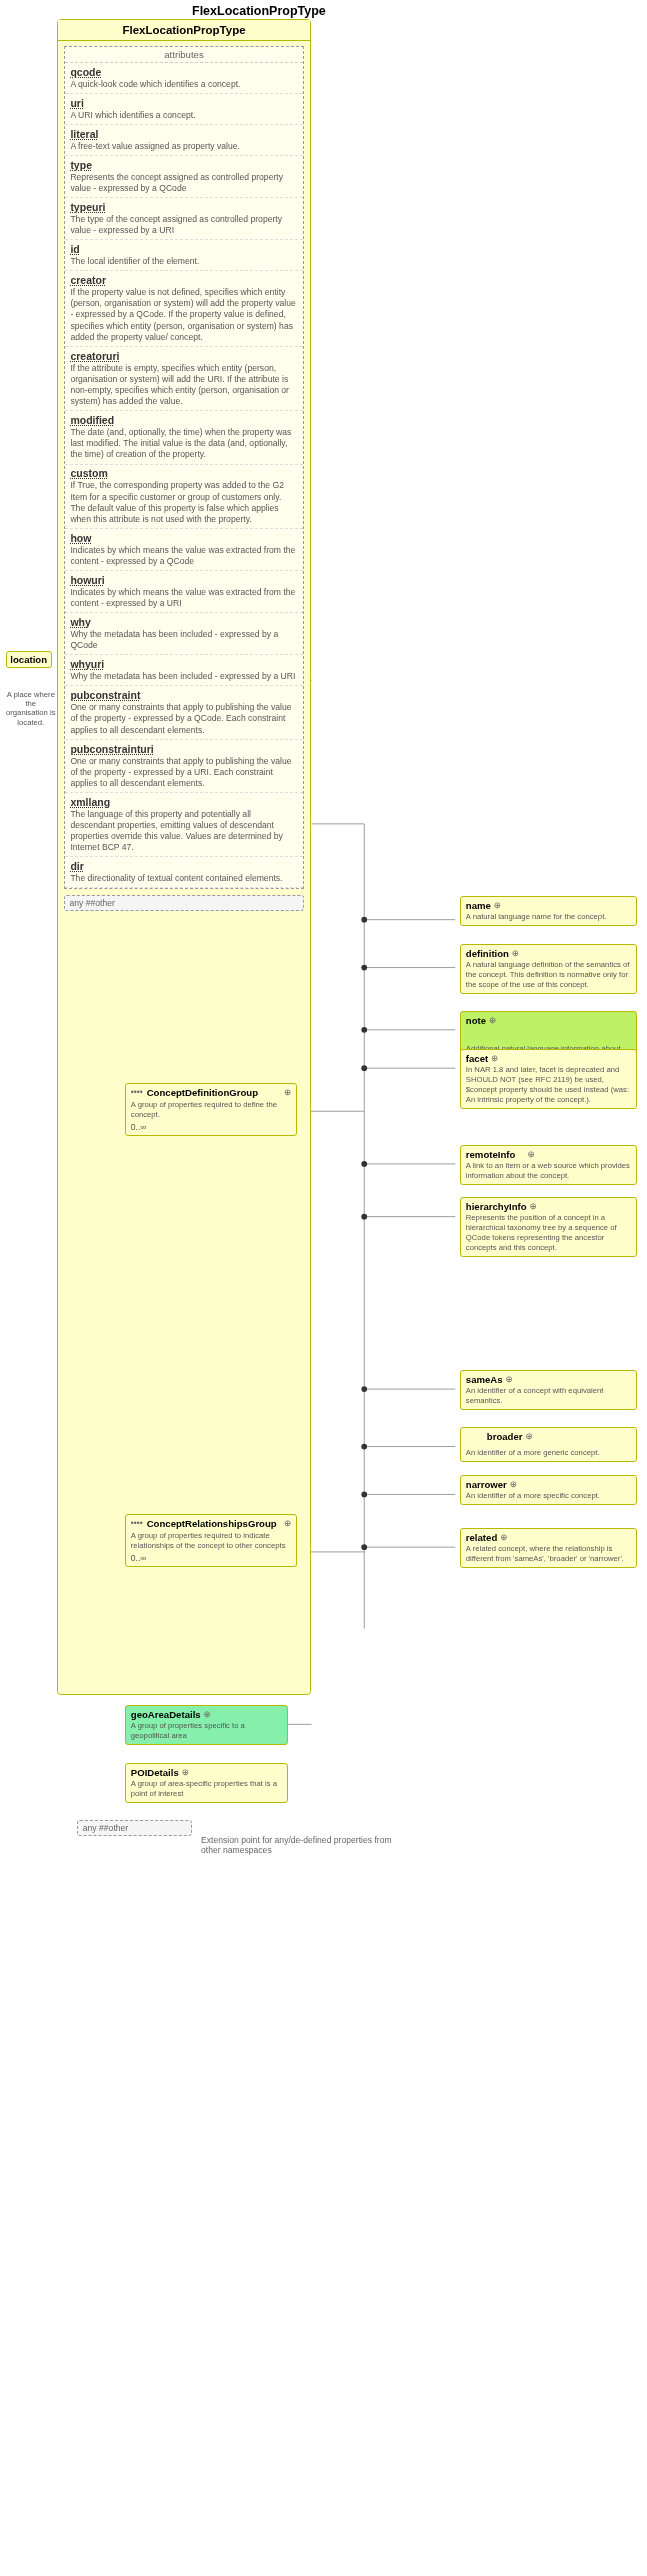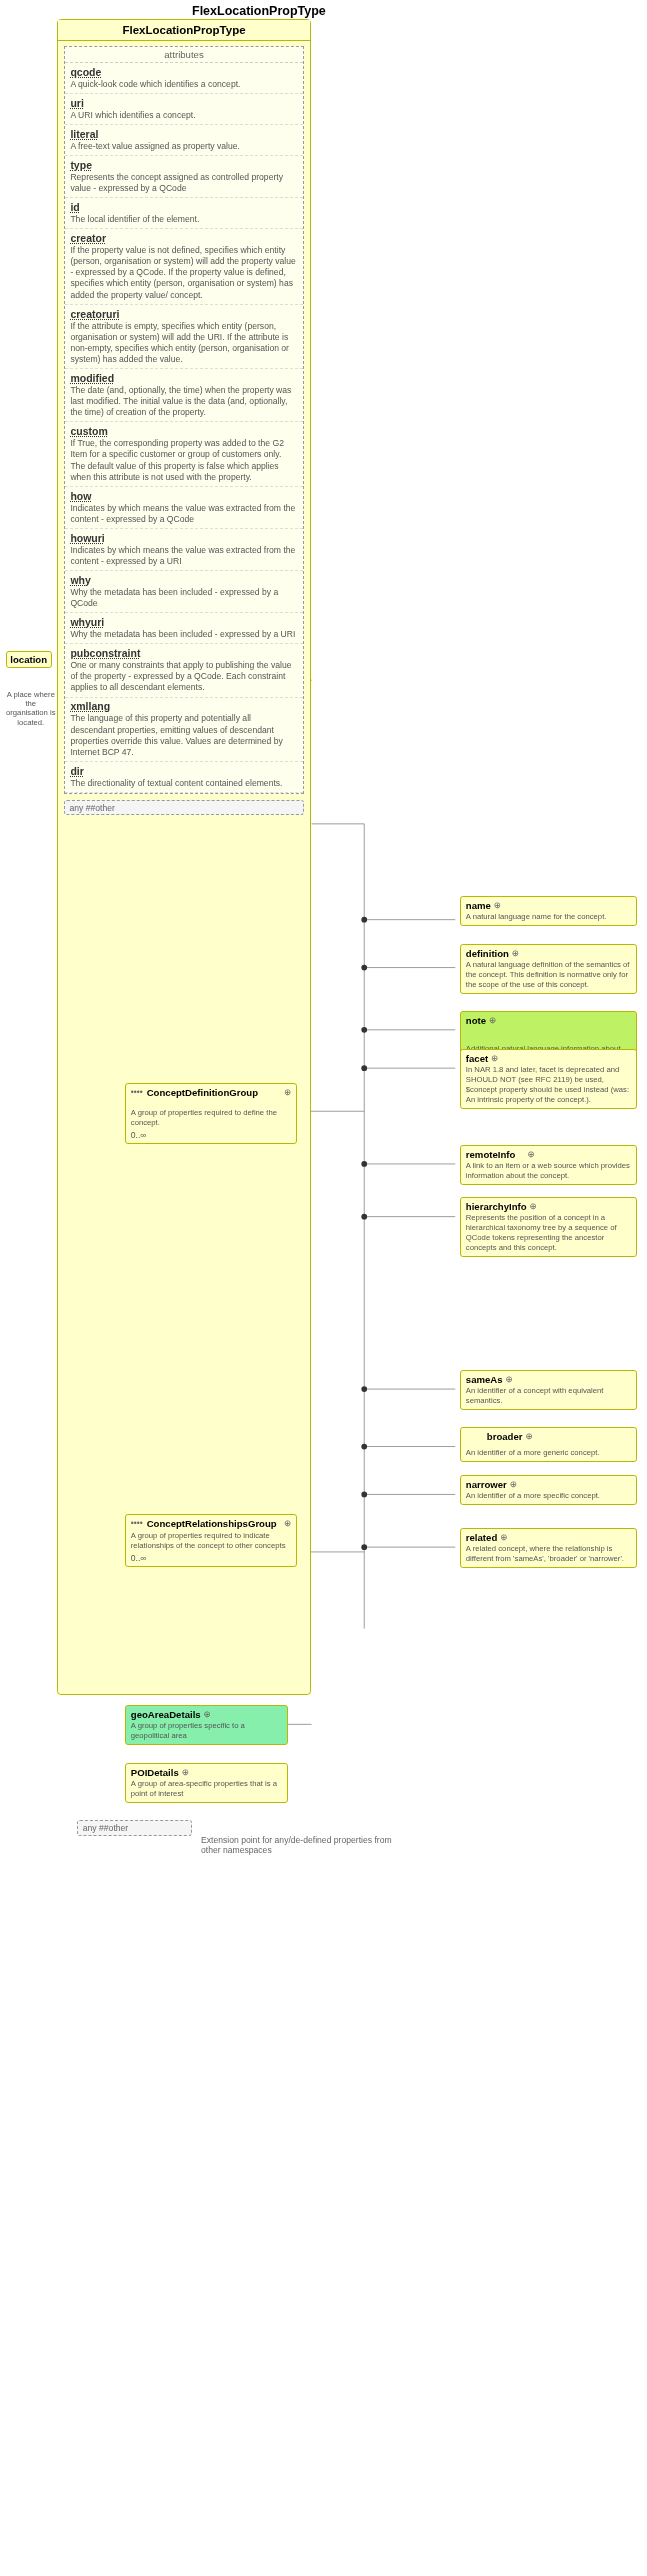--- a/index.html
+++ b/index.html
@@ -180,20 +180,24 @@
     </div>
           <div class="attr-item">
       <div class="attr-name">literal</div>
       <div class="attr-desc">A free-text value assigned as property value.</div>
     </div>
           <div class="attr-item">
       <div class="attr-name">type</div>
       <div class="attr-desc">Represents the concept assigned as controlled property value - expressed by a QCode</div>
     </div>
           <div class="attr-item">
+      <div class="attr-name">typeuri</div>
+      <div class="attr-desc">The type of the concept assigned as controlled property value - expressed by a URI</div>
+    </div>
+          <div class="attr-item">
       <div class="attr-name">id</div>
       <div class="attr-desc">The local identifier of the element.</div>
     </div>
           <div class="attr-item">
       <div class="attr-name">creator</div>
       <div class="attr-desc">If the property value is not defined, specifies which entity (person, organisation or system) will add the property value - expressed by a QCode. If the property value is defined, specifies which entity (person, organisation or system) has added the property value/ concept.</div>
     </div>
           <div class="attr-item">
       <div class="attr-name">creatoruri</div>
       <div class="attr-desc">If the attribute is empty, specifies which entity (person, organisation or system) will add the URI. If the attribute is non-empty, specifies which entity (person, organisation or system) has added the value.</div>
@@ -218,20 +222,24 @@
       <div class="attr-name">why</div>
       <div class="attr-desc">Why the metadata has been included - expressed by a QCode</div>
     </div>
           <div class="attr-item">
       <div class="attr-name">whyuri</div>
       <div class="attr-desc">Why the metadata has been included - expressed by a URI</div>
     </div>
           <div class="attr-item">
       <div class="attr-name">pubconstraint</div>
       <div class="attr-desc">One or many constraints that apply to publishing the value of the property - expressed by a QCode. Each constraint applies to all descendant elements.</div>
+    </div>
+          <div class="attr-item">
+      <div class="attr-name">pubconstrainturi</div>
+      <div class="attr-desc">One or many constraints that apply to publishing the value of the property - expressed by a URI. Each constraint applies to all descendant elements.</div>
     </div>
           <div class="attr-item">
       <div class="attr-name">xmllang</div>
       <div class="attr-desc">The language of this property and potentially all descendant properties, emitting values of descendant properties override this value. Values are determined by Internet BCP 47.</div>
     </div>
           <div class="attr-item">
       <div class="attr-name">dir</div>
       <div class="attr-desc">The directionality of textual content contained elements.</div>
     </div>
         </div>
@@ -246,21 +254,21 @@
   <div class="location-desc">A place where the organisation is located.</div>
 
   <div style="
     position:absolute; top:1083px; left:125px; width:172px;
     border:1px solid #b8b800; background:#ffffcc; border-radius:2.9px; padding:2.9px 4.8px;">
     <div style="display:flex; align-items:center; gap:3.8px;">
       <span style="font-size:8.6px; color:#666;">••••</span>
       <span style="font-weight:bold; font-size:9.6px;">ConceptDefinitionGroup</span>
       <span style="font-size:8.6px; color:#666; margin-left:auto;">⊕</span>
     </div>
-    <div style="font-size:7.7px; color:#555; margin-top:10px; line-height:1.3;">A group of properties required to define the concept.</div>
+    <div style="font-size:7.7px; color:#555; margin-top:2px; line-height:1.3;">A group of properties required to define the concept.</div>
     <div style="font-size:8.6px; color:#555; margin-top:1.9px;">0..∞</div>
   </div>
 
   <div style="
     position:absolute; top:1514px; left:125px; width:172px;
     border:1px solid #b8b800; background:#ffffcc; border-radius:2.9px; padding:2.9px 4.8px;">
     <div style="display:flex; align-items:center; gap:3.8px;">
       <span style="font-size:8.6px; color:#666;">••••</span>
       <span style="font-weight:bold; font-size:9.6px;">ConceptRelationshipsGroup</span>
       <span style="font-size:8.6px; color:#666; margin-left:auto;">⊕</span>

